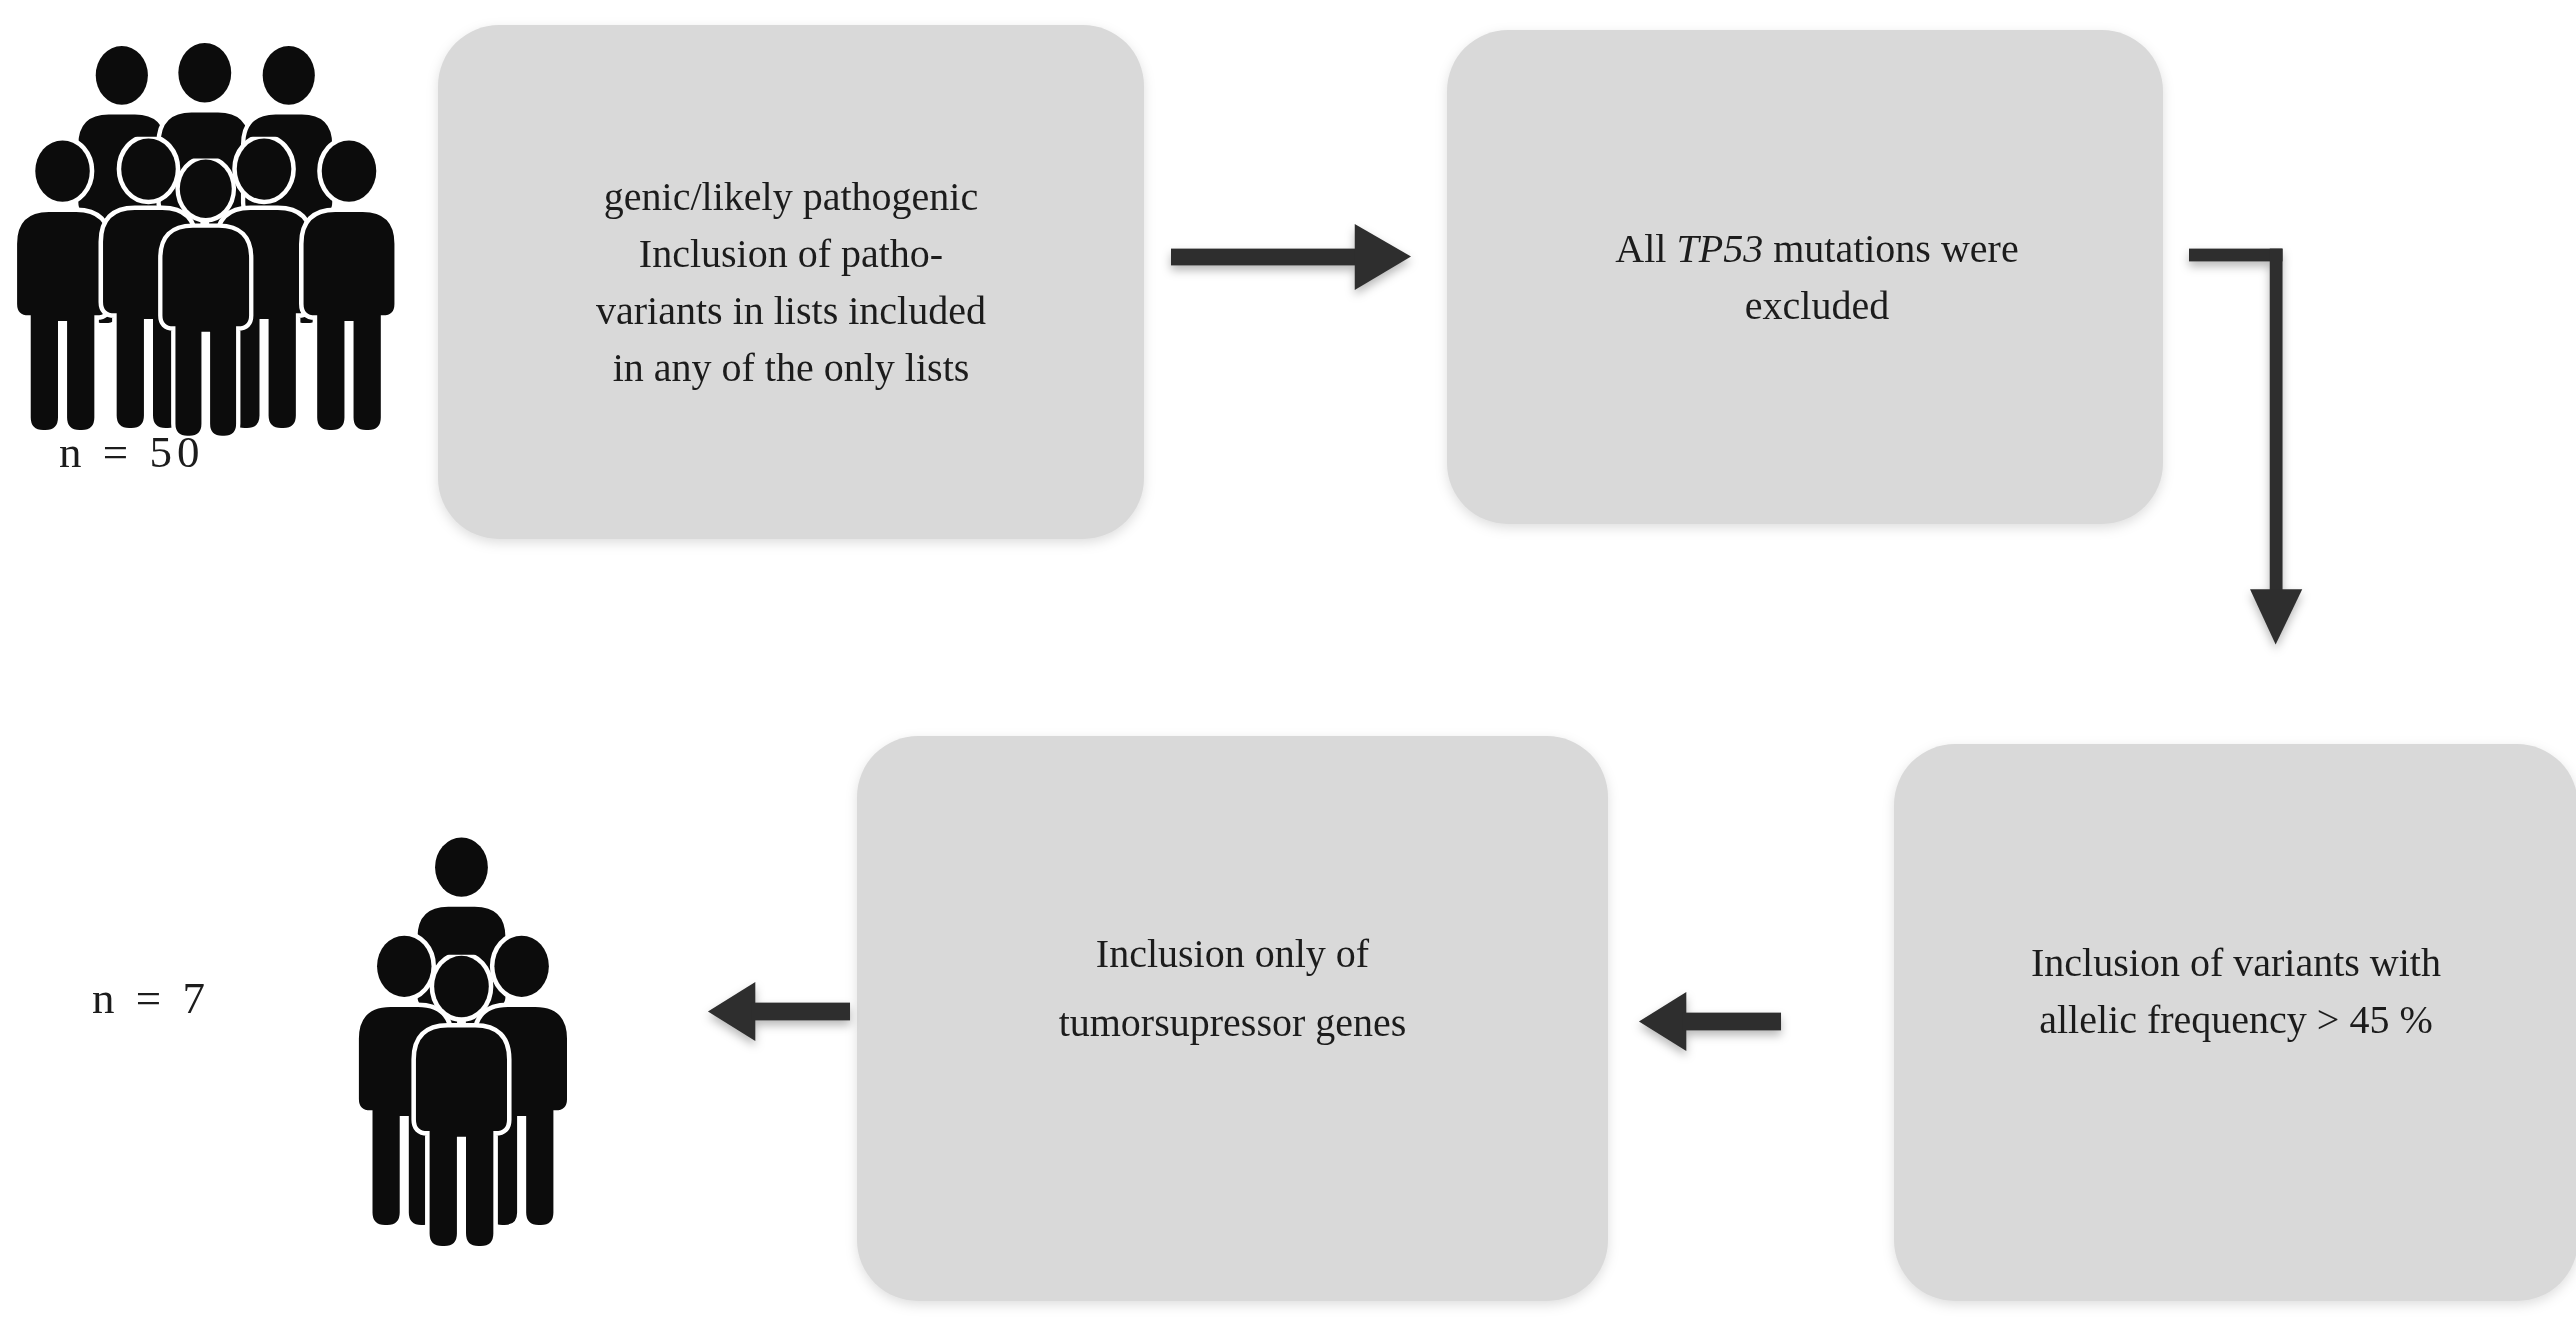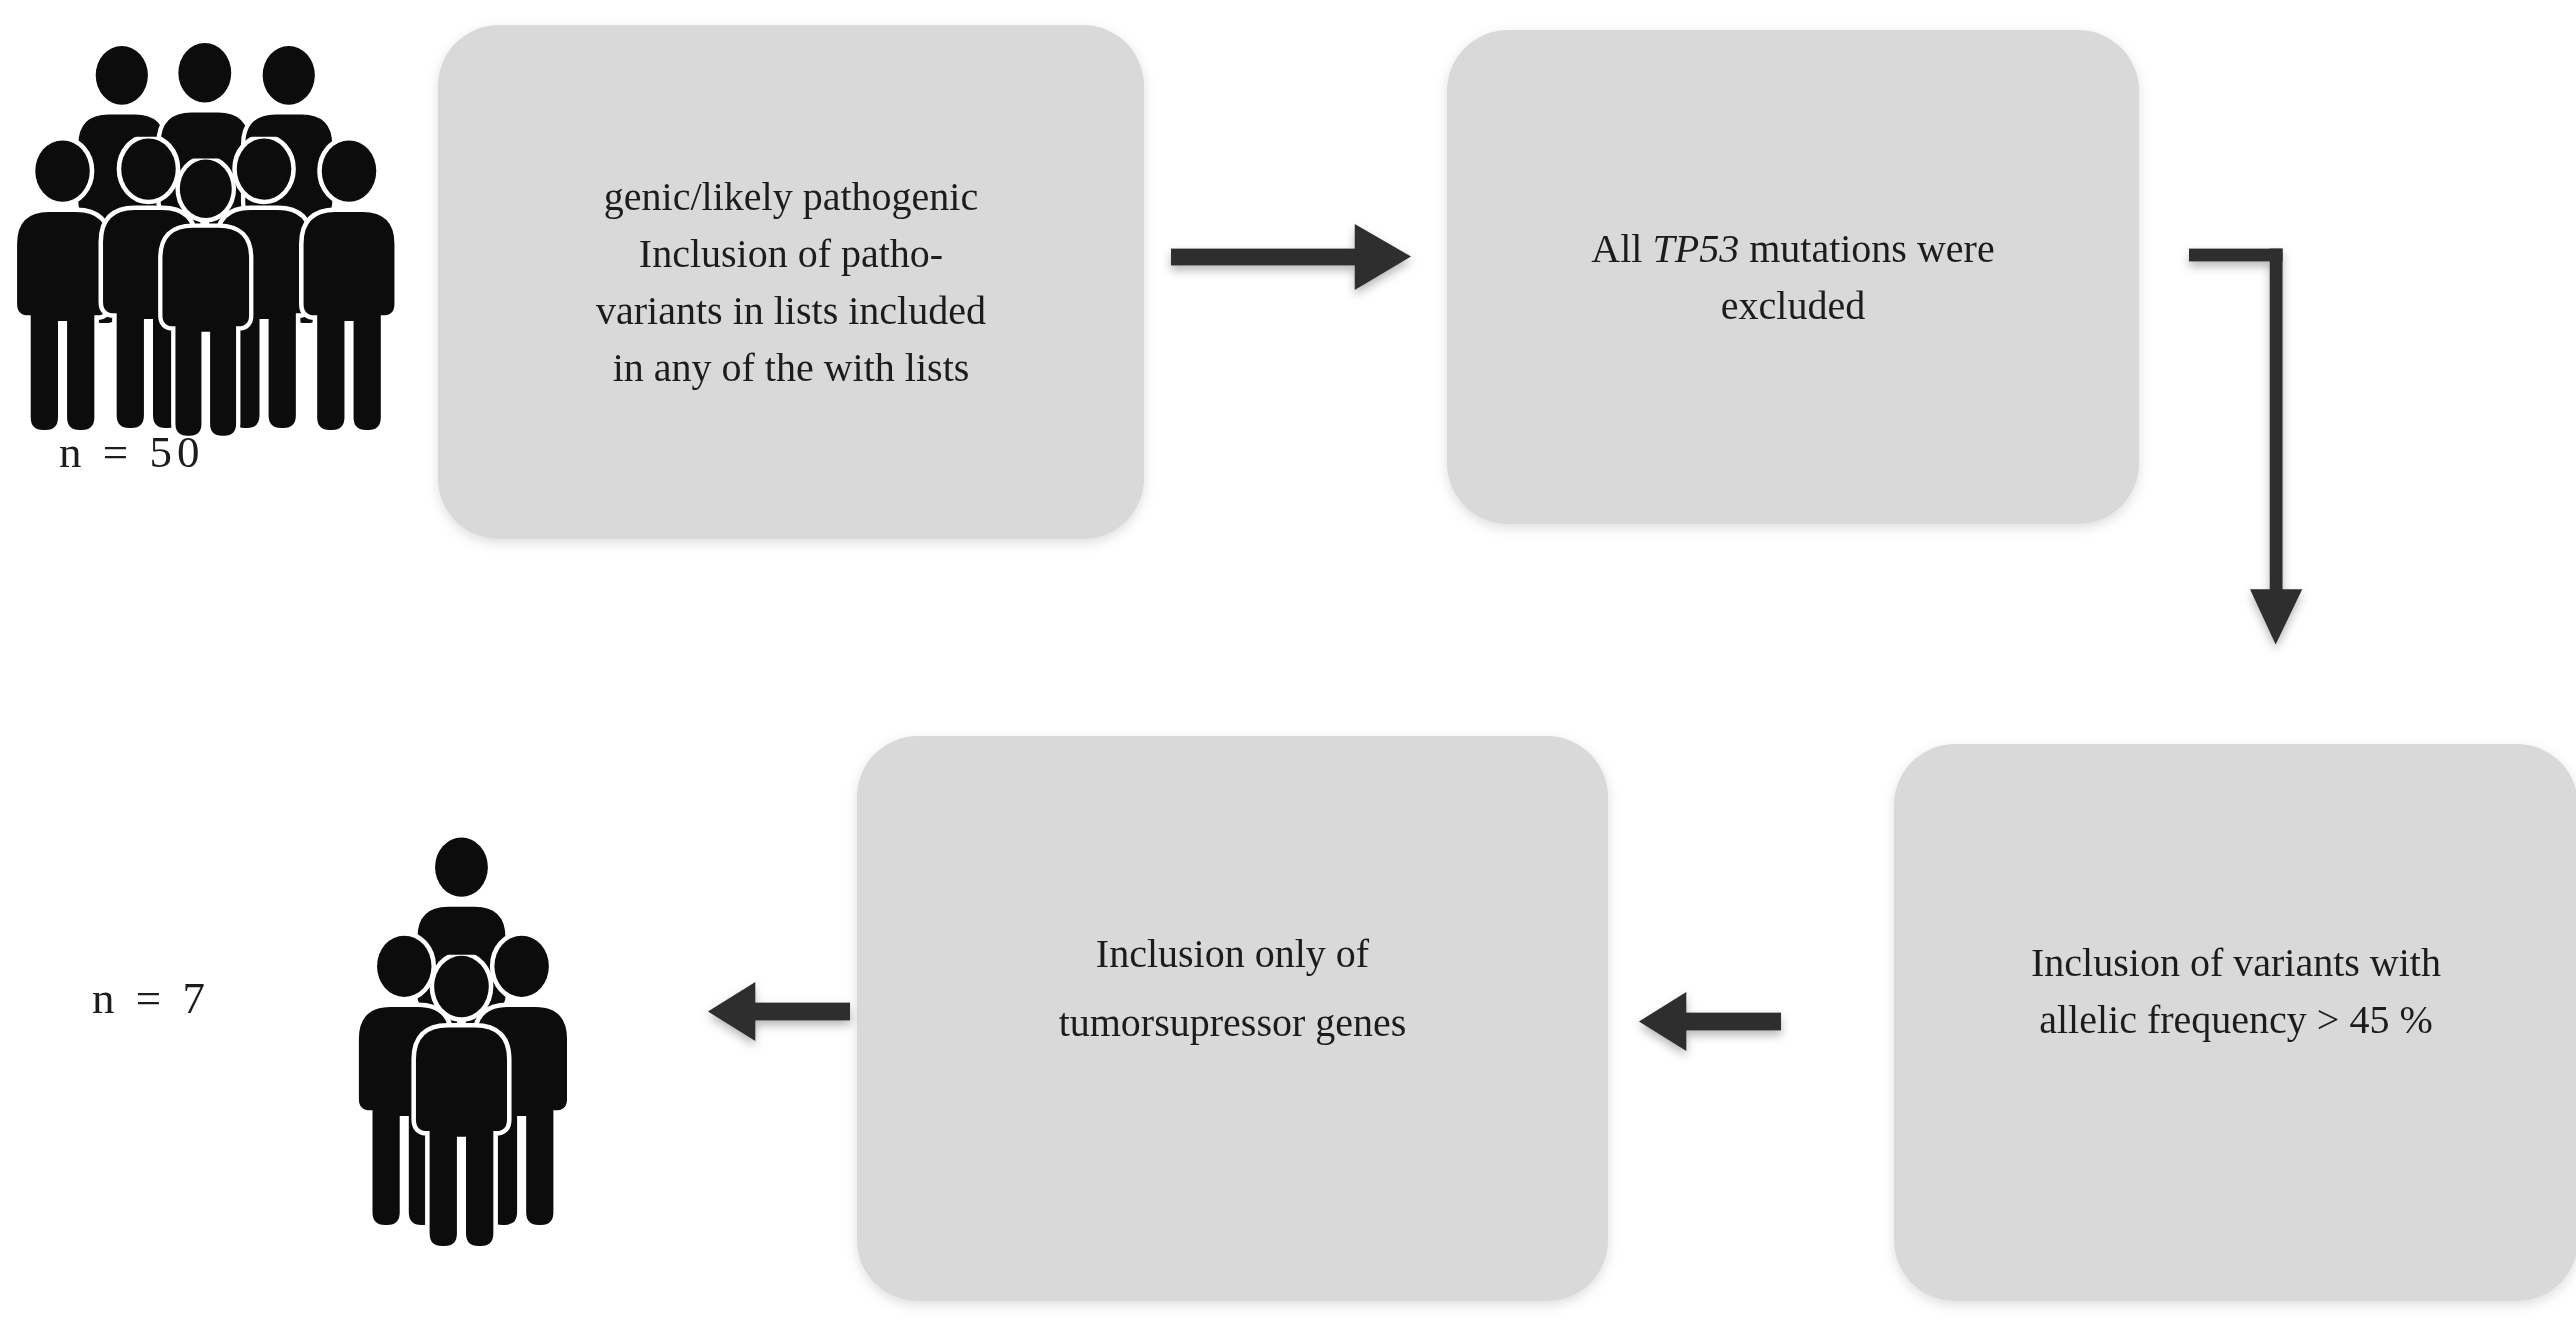--- a/index.html
+++ b/index.html
@@ -62,29 +62,29 @@
     <use class="person" href="#person" x="279" y="102" width="138" height="300"></use>
     <use class="person" href="#person" x="132" y="122" width="142" height="285"></use>
   </svg>
 
   <div class="count-label" style="left:59px; top:427px; width:237px;">n = 50</div>
 
   <div class="flow-box" style="left:438px; top:25px; width:706px; height:514px;">
     <div class="line">genic/likely pathogenic</div>
     <div class="line">Inclusion of patho-</div>
     <div class="line">variants in lists included</div>
-    <div class="line">in any of the with lists</div>
+    <div class="line">in any of the only lists</div>
   </div>
 
   <svg class="arrow" style="left:1171px; top:215px;" width="242" height="84" viewBox="0 0 245 85">
     <rect class="stroke-part" x="0" y="34" width="190" height="17"></rect>
     <polygon class="stroke-part" points="186,9 186,76 243,42"></polygon>
   </svg>
 
-  <div class="flow-box" style="left:1447px; top:30px; width:692px; height:494px;">
+  <div class="flow-box" style="left:1447px; top:30px; width:692px; height:494px;padding-left:24px;">
     <div class="line"><span>All </span><span class="italic">TP53</span><span> mutations were</span></div>
     <div class="line">excluded</div>
   </div>
 
   <svg class="arrow" style="left:2189px; top:242px;" width="128" height="410" viewBox="0 0 130 415">
     <rect class="stroke-part" x="0" y="6" width="95" height="13"></rect>
     <rect class="stroke-part" x="82" y="6" width="13" height="352"></rect>
     <polygon class="stroke-part" points="62,352 115,352 88,408"></polygon>
   </svg>
 

